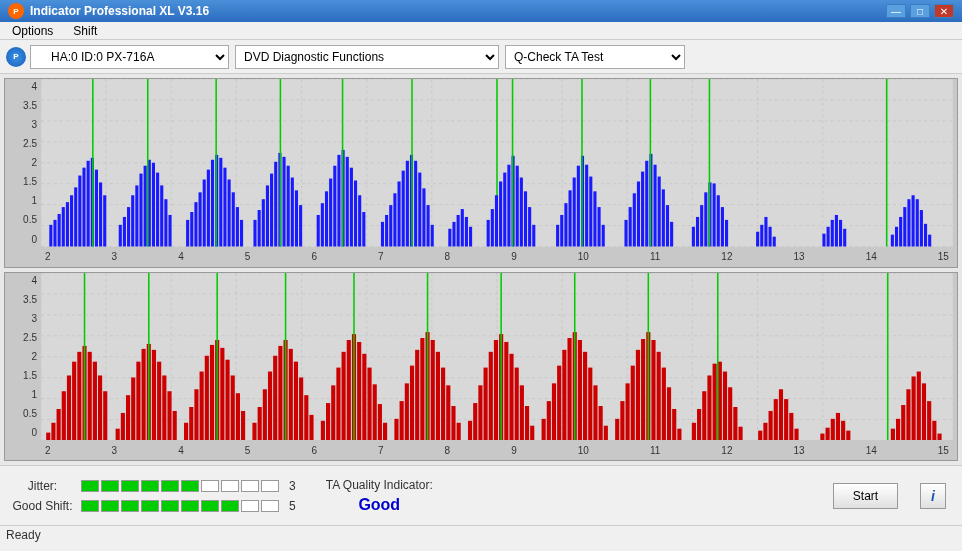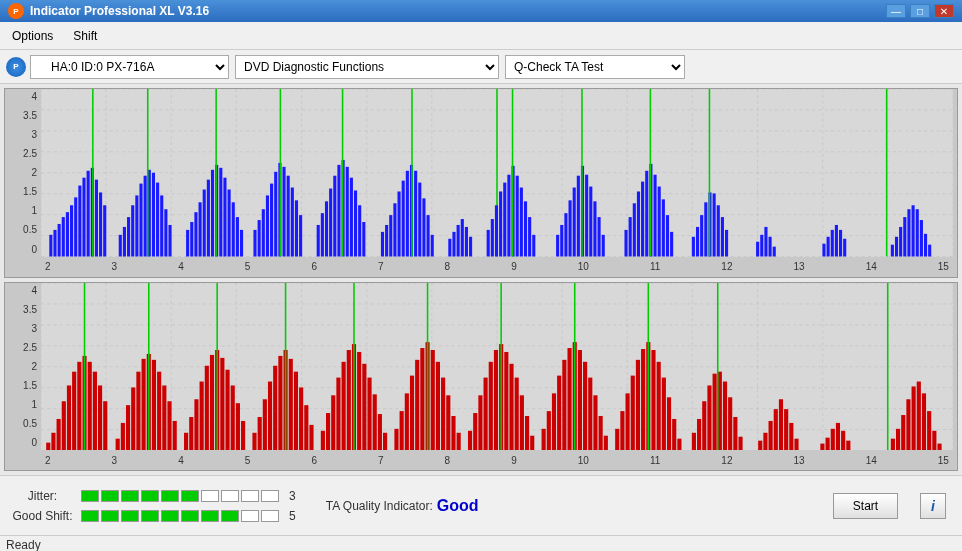--- a/index.html
+++ b/index.html
@@ -48,21 +48,21 @@
       font-size: 10px;
       cursor: pointer;
       display: flex; align-items: center; justify-content: center;
     }
     .title-btn.close { background: #c0392b; }
 
     
     #menu-bar {
       background: #f0f0f0;
       border-bottom: 1px solid #ccc;
-      height: 28px;
+      height: 18px;
       display: flex;
       align-items: center;
       padding: 0 4px;
       gap: 4px;
     }
     .menu-item {
       padding: 2px 8px;
       cursor: pointer;
       font-size: 12px;
     }
@@ -182,21 +182,21 @@
     .metric-bar-seg.filled { background: #00cc00; }
     .metric-bar-seg.empty { background: white; }
     .metric-value {
       font-size: 12px;
       color: #333;
       margin-left: 4px;
     }
 
     #ta-quality-section {
       display: flex;
-      flex-direction: row;
+      flex-direction: column;
       align-items: center;
       margin-left: 30px;
       gap: 4px;
     }
     #ta-quality-label {
       font-size: 12px;
       color: #333;
     }
     #ta-quality-value {
       font-size: 16px;

